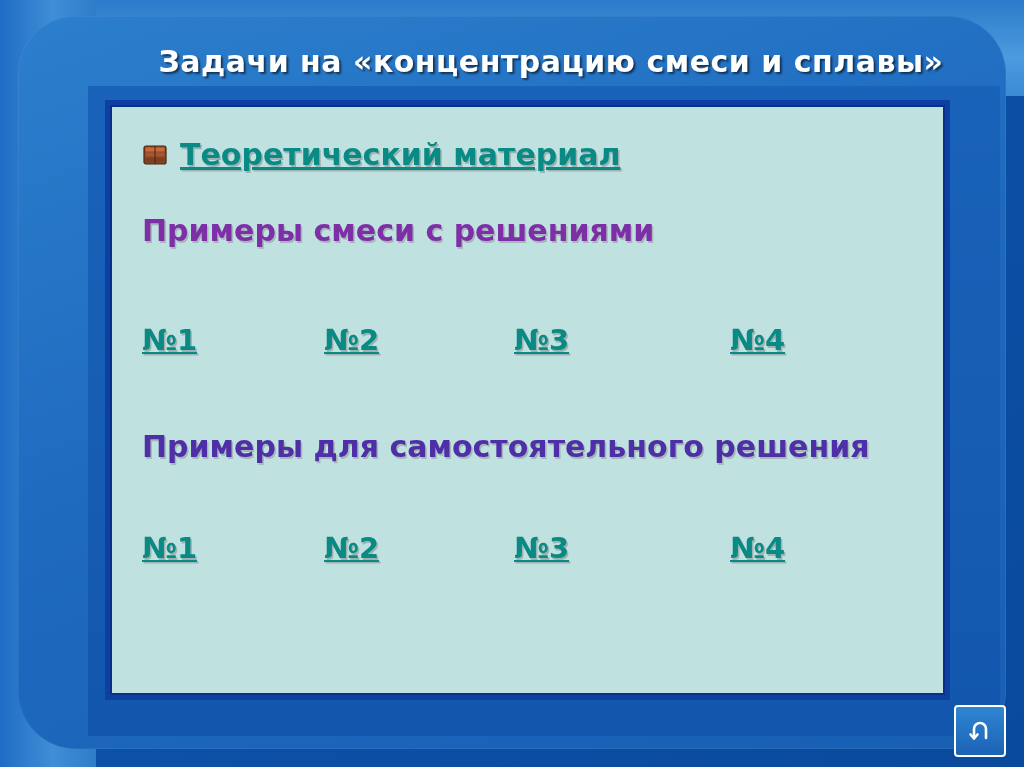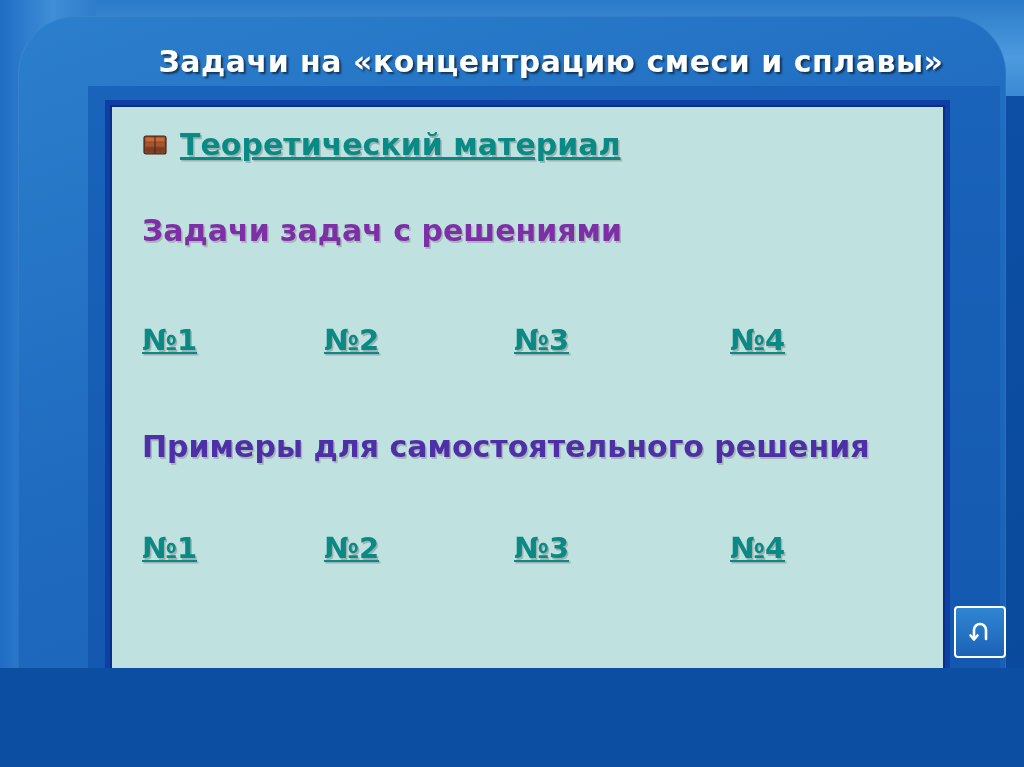--- a/index.html
+++ b/index.html
@@ -10,21 +10,21 @@
   body {
     width: 1024px;
     height: 767px;
     overflow: hidden;
     font-family: "Liberation Sans", sans-serif;
   }
 
   #slide {
     position: relative;
     width: 1024px;
-    height: 668px;
+    height: 767px;
     background: #0d50a6;
     background: linear-gradient(135deg, #0a4ca0 0%, #0d52aa 40%, #0a4a9c 100%);
     overflow: hidden;
   }
 
   
   .left-band {
     position: absolute;
     left: 0;
     top: 0;
@@ -179,36 +179,36 @@
   <div class="panel-outer"></div>
   <div class="panel-mid"></div>
 
   <div class="title-wrap">
     <div class="title">Задачи на «концентрацию смеси и сплавы»</div>
   </div>
 
   <div class="content-frame">
     <div class="content-box">
 
-      <div class="row link-theory" style="top:20px;">
+      <div class="row link-theory" style="top:30px;">
         <span class="book-icon">
           <svg width="26" height="26" viewBox="0 0 26 26" xmlns="http://www.w3.org/2000/svg">
             <rect x="2" y="4" width="22" height="18" rx="2" fill="#8a4a2a"></rect>
             <rect x="3.5" y="5.5" width="19" height="4" fill="#c86b3a"></rect>
             <rect x="3.5" y="10.5" width="19" height="4" fill="#a8552f"></rect>
             <rect x="3.5" y="15.5" width="19" height="5" fill="#7d3f23"></rect>
             <rect x="2" y="4" width="22" height="18" rx="2" fill="none" stroke="#4a2312" stroke-width="1.2"></rect>
             <line x1="13" y1="4" x2="13" y2="22" stroke="#4a2312" stroke-width="1"></line>
           </svg>
         </span>
         <span class="lnk lnk-big">Теоретический материал</span>
       </div>
 
       <div class="row" style="top:106px;">
-        <span class="hdr">Задачи задач с решениями</span>
+        <span class="hdr">Примеры смеси с решениями</span>
       </div>
 
       <div class="row" style="top:216px; height:40px;">
         <span class="lnk lnk-num" style="position:absolute; left:0px;">№1</span>
         <span class="lnk lnk-num" style="position:absolute; left:182px;">№2</span>
         <span class="lnk lnk-num" style="position:absolute; left:372px;">№3</span>
         <span class="lnk lnk-num" style="position:absolute; left:588px;">№4</span>
       </div>
 
       <div class="row" style="top:322px;">

